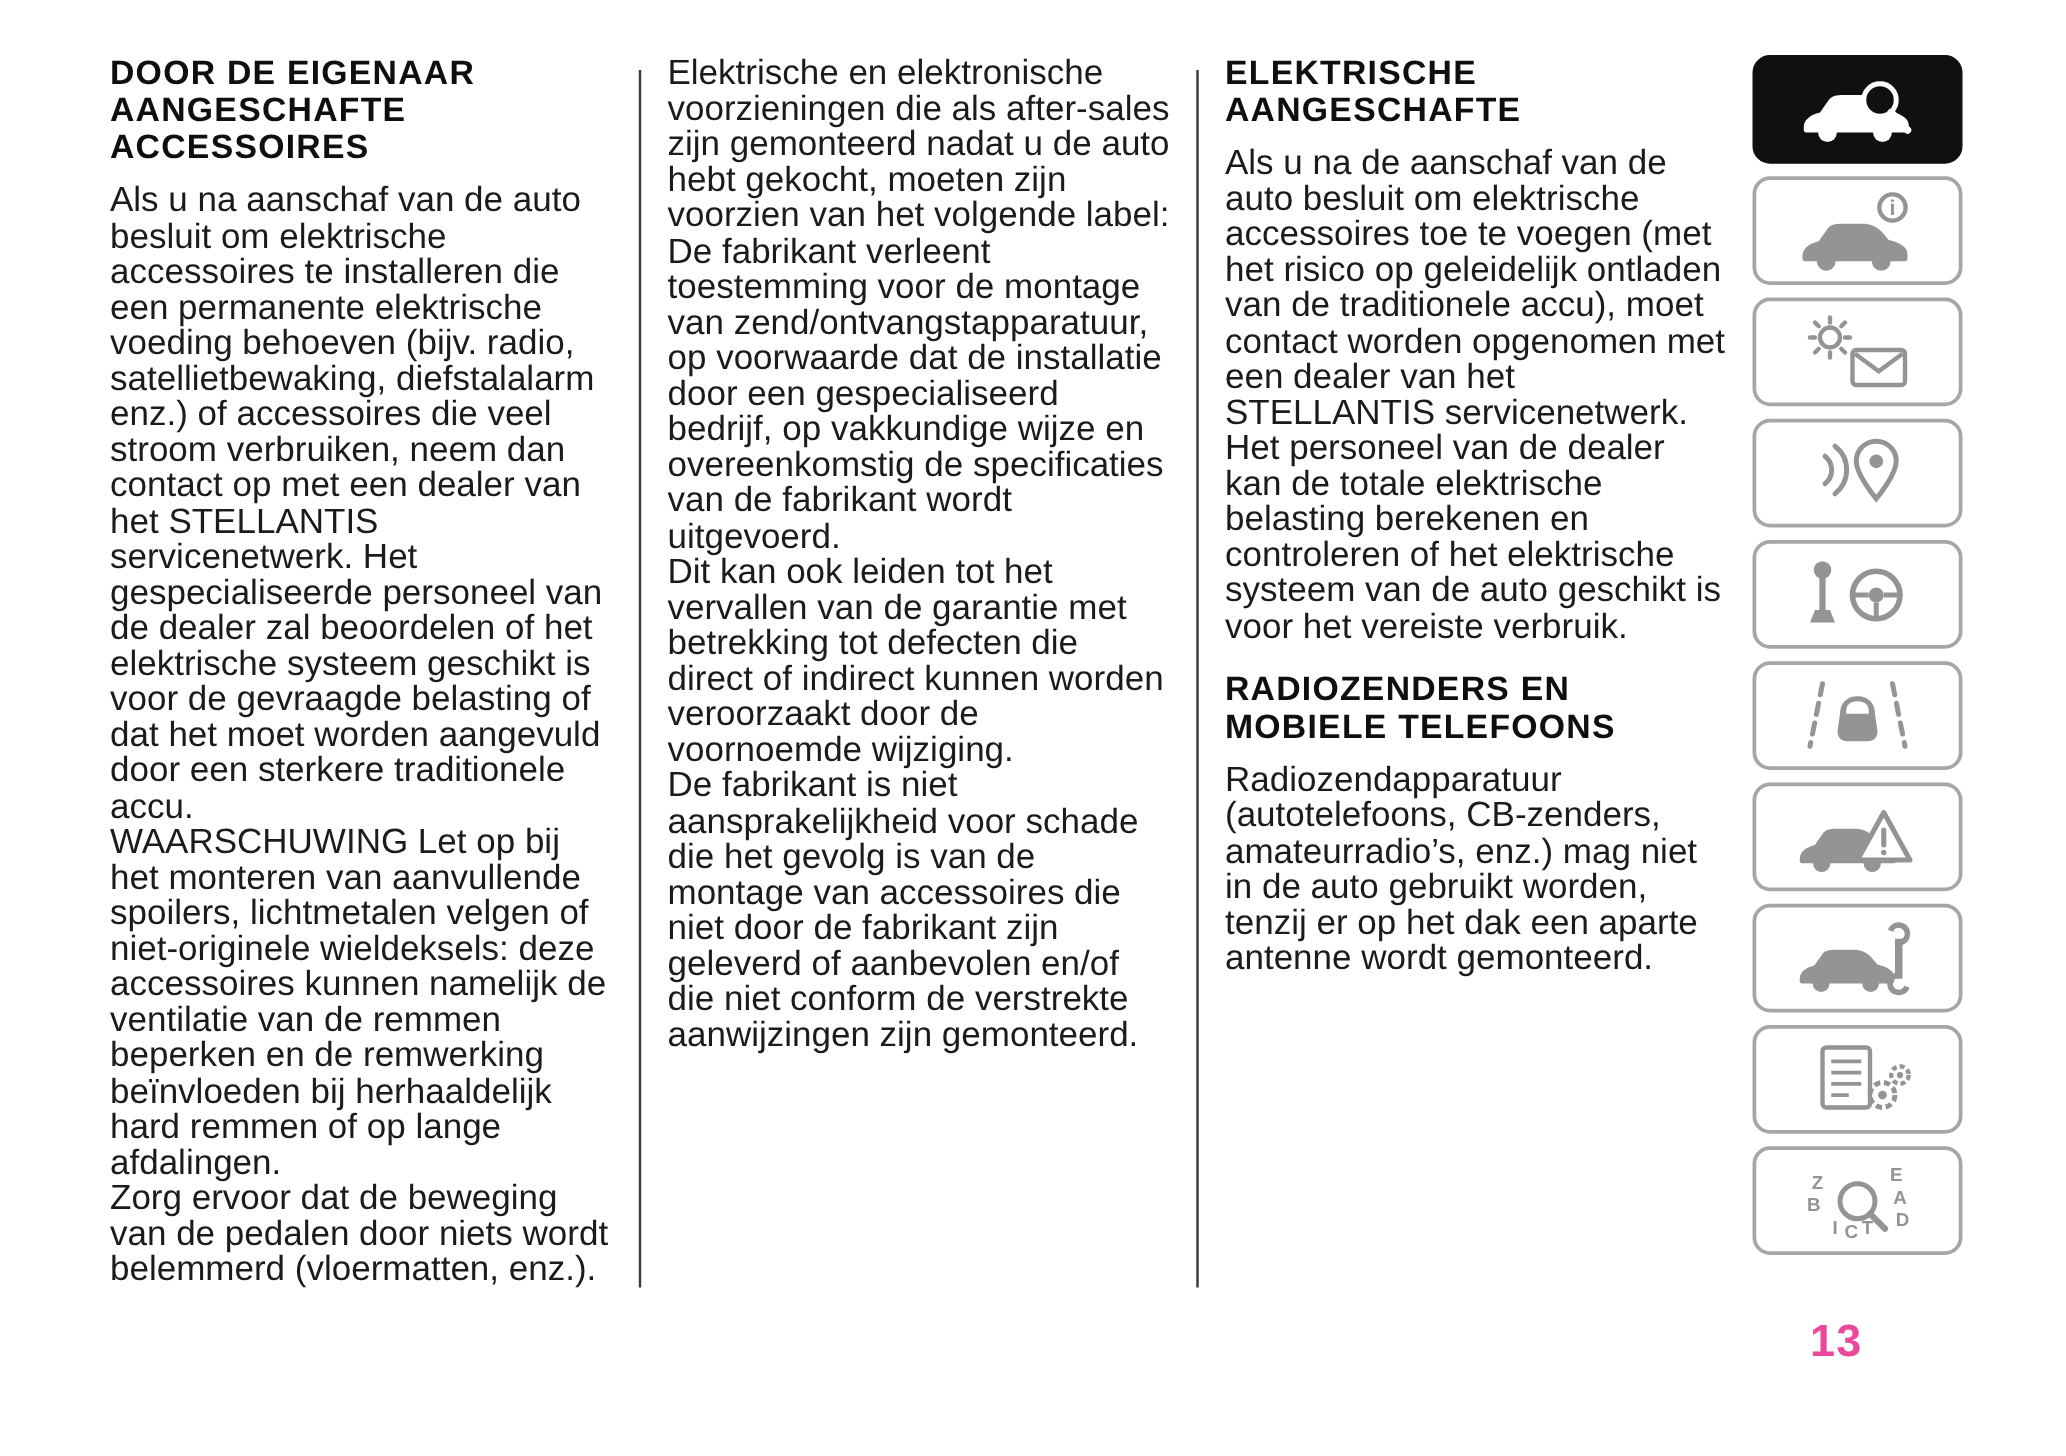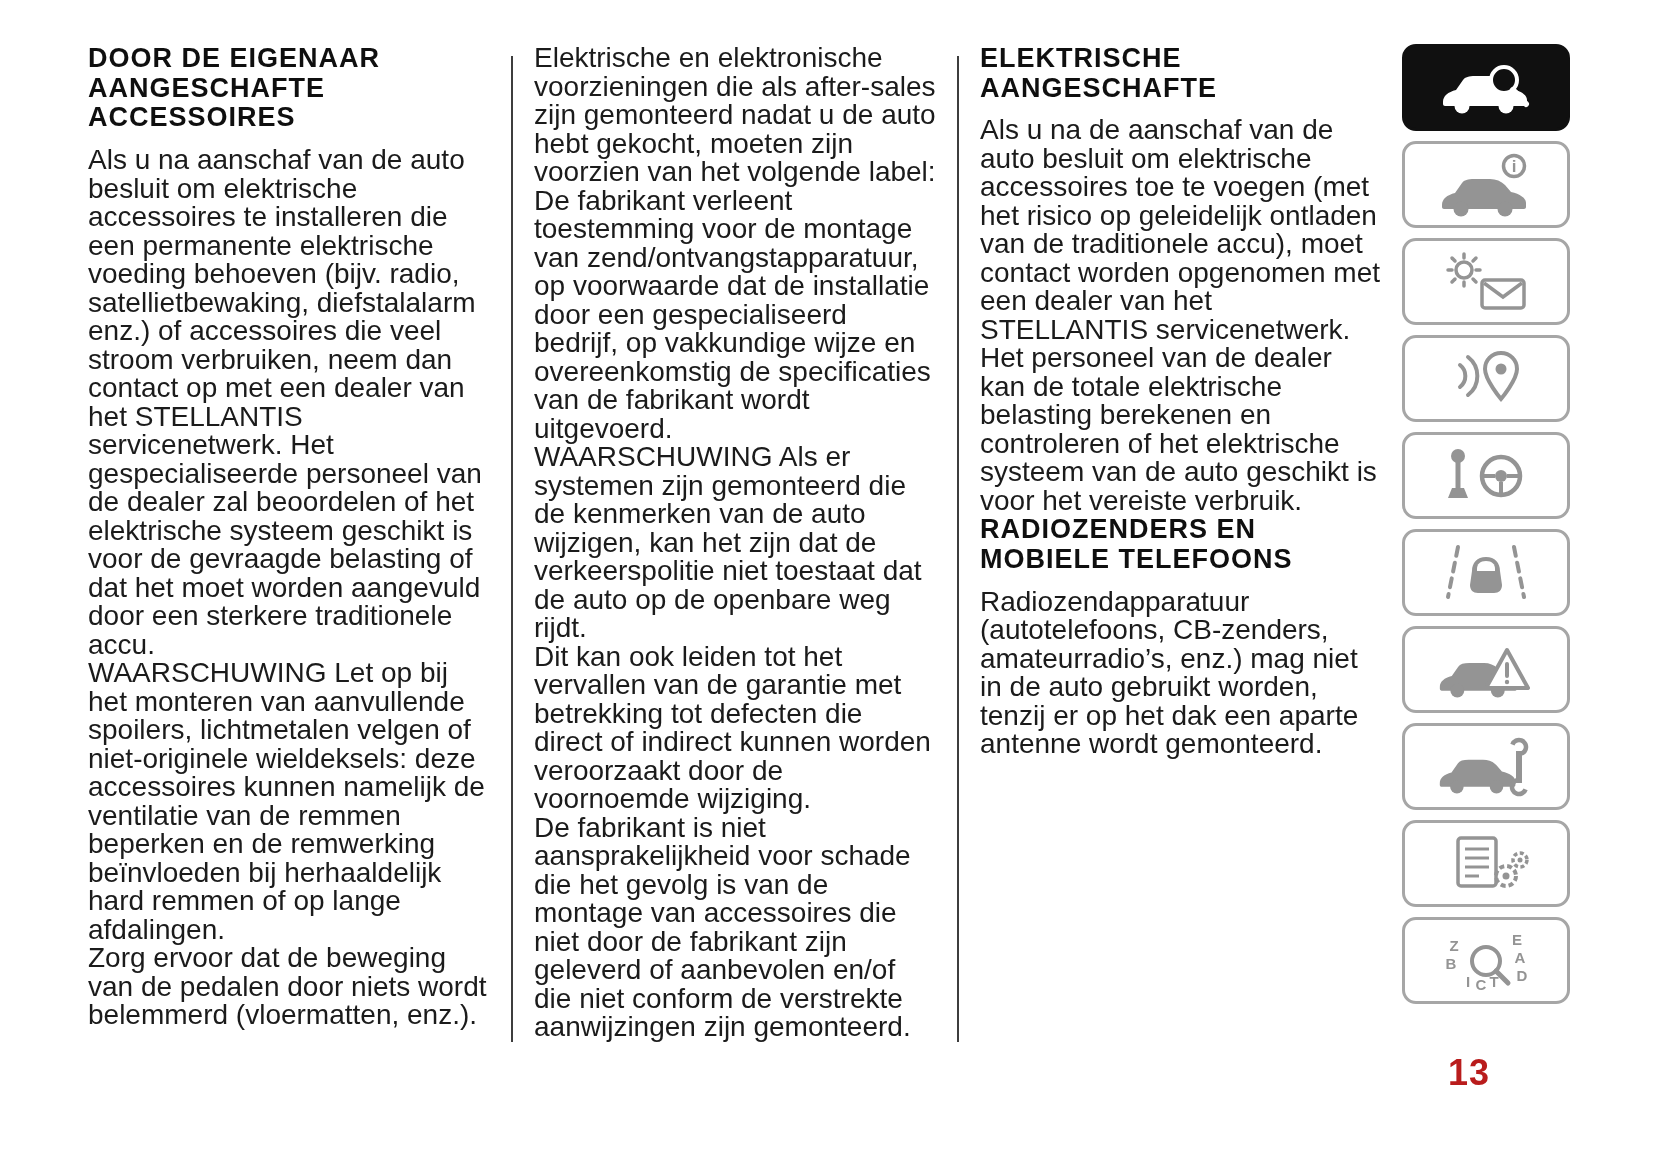--- a/index.html
+++ b/index.html
@@ -26,21 +26,21 @@
   .heading {
     font-size:27px; font-weight:700;
     letter-spacing:1px; line-height:1.1;
     color:#0f0f0f;
     margin-bottom:13px;
   }
   .para {
     font-size:28px; line-height:28.5px;
     color:#1b1b1b;
   }
-  .sec + .sec { }
+  .sec + .sec { margin-top:22px; }
 
   .sidebar {
     position:absolute; left:1402px; top:44px; width:168px;
     display:flex; flex-direction:column; gap:10px;
   }
   .tile {
     height:87px;
     border:3px solid #a6a6a6;
     border-radius:14px;
     background:#ffffff;
@@ -49,21 +49,21 @@
   }
   .tile.active {
     background:#101010;
     border-color:#101010;
     color:#ffffff;
   }
   .ticon { width:104px; height:64px; display:block; }
 
   .pagenum {
     position:absolute; left:1448px; top:1052px;
-    font-size:36px; font-weight:700; color:#b91c1c;
+    font-size:36px; font-weight:700; color:#ec4899;
     letter-spacing:1px;
   }
 </style>
 </head>
 <body>
 
 <svg width="0" height="0" style="position:absolute" aria-hidden="true">
   <defs>
     <g id="car-body">
       <path d="M2,38 C2,32 7,28 15,26 L22,16 C24,13 28,12 34,12 L50,12 C56,12 61,14 65,18 L71,25 C80,27 86,31 86,36 L86,40 C86,41.1 85.1,42 84,42 L4,42 C2.9,42 2,41.1 2,40 Z"></path>
@@ -84,21 +84,20 @@
         <p class="para">WAARSCHUWING Let op bij het monteren van aanvullende spoilers, lichtmetalen velgen of niet-originele wieldeksels: deze accessoires kunnen namelijk de ventilatie van de remmen beperken en de remwerking beïnvloeden bij herhaaldelijk hard remmen of op lange afdalingen.</p>
         <p class="para">Zorg ervoor dat de beweging van de pedalen door niets wordt belemmerd (vloermatten, enz.).</p>
       </section>
     </article>
 
     <div class="vdiv"></div>
 
     <article class="col">
       <section class="sec">
         <p class="para">Elektrische en elektronische voorzieningen die als after-sales zijn gemonteerd nadat u de auto hebt gekocht, moeten zijn voorzien van het volgende label: De fabrikant verleent toestemming voor de montage van zend/ontvangstapparatuur, op voorwaarde dat de installatie door een gespecialiseerd bedrijf, op vakkundige wijze en overeenkomstig de specificaties van de fabrikant wordt uitgevoerd.</p>
-        <p class="para">WAARSCHUWING Als er systemen zijn gemonteerd die de kenmerken van de auto wijzigen, kan het zijn dat de verkeerspolitie niet toestaat dat de auto op de openbare weg rijdt.</p>
         <p class="para">Dit kan ook leiden tot het vervallen van de garantie met betrekking tot defecten die direct of indirect kunnen worden veroorzaakt door de voornoemde wijziging.</p>
         <p class="para">De fabrikant is niet aansprakelijkheid voor schade die het gevolg is van de montage van accessoires die niet door de fabrikant zijn geleverd of aanbevolen en/of die niet conform de verstrekte aanwijzingen zijn gemonteerd.</p>
       </section>
     </article>
 
     <div class="vdiv"></div>
 
     <article class="col">
       <section class="sec">
         <h2 class="heading">ELEKTRISCHE AANGESCHAFTE</h2>

